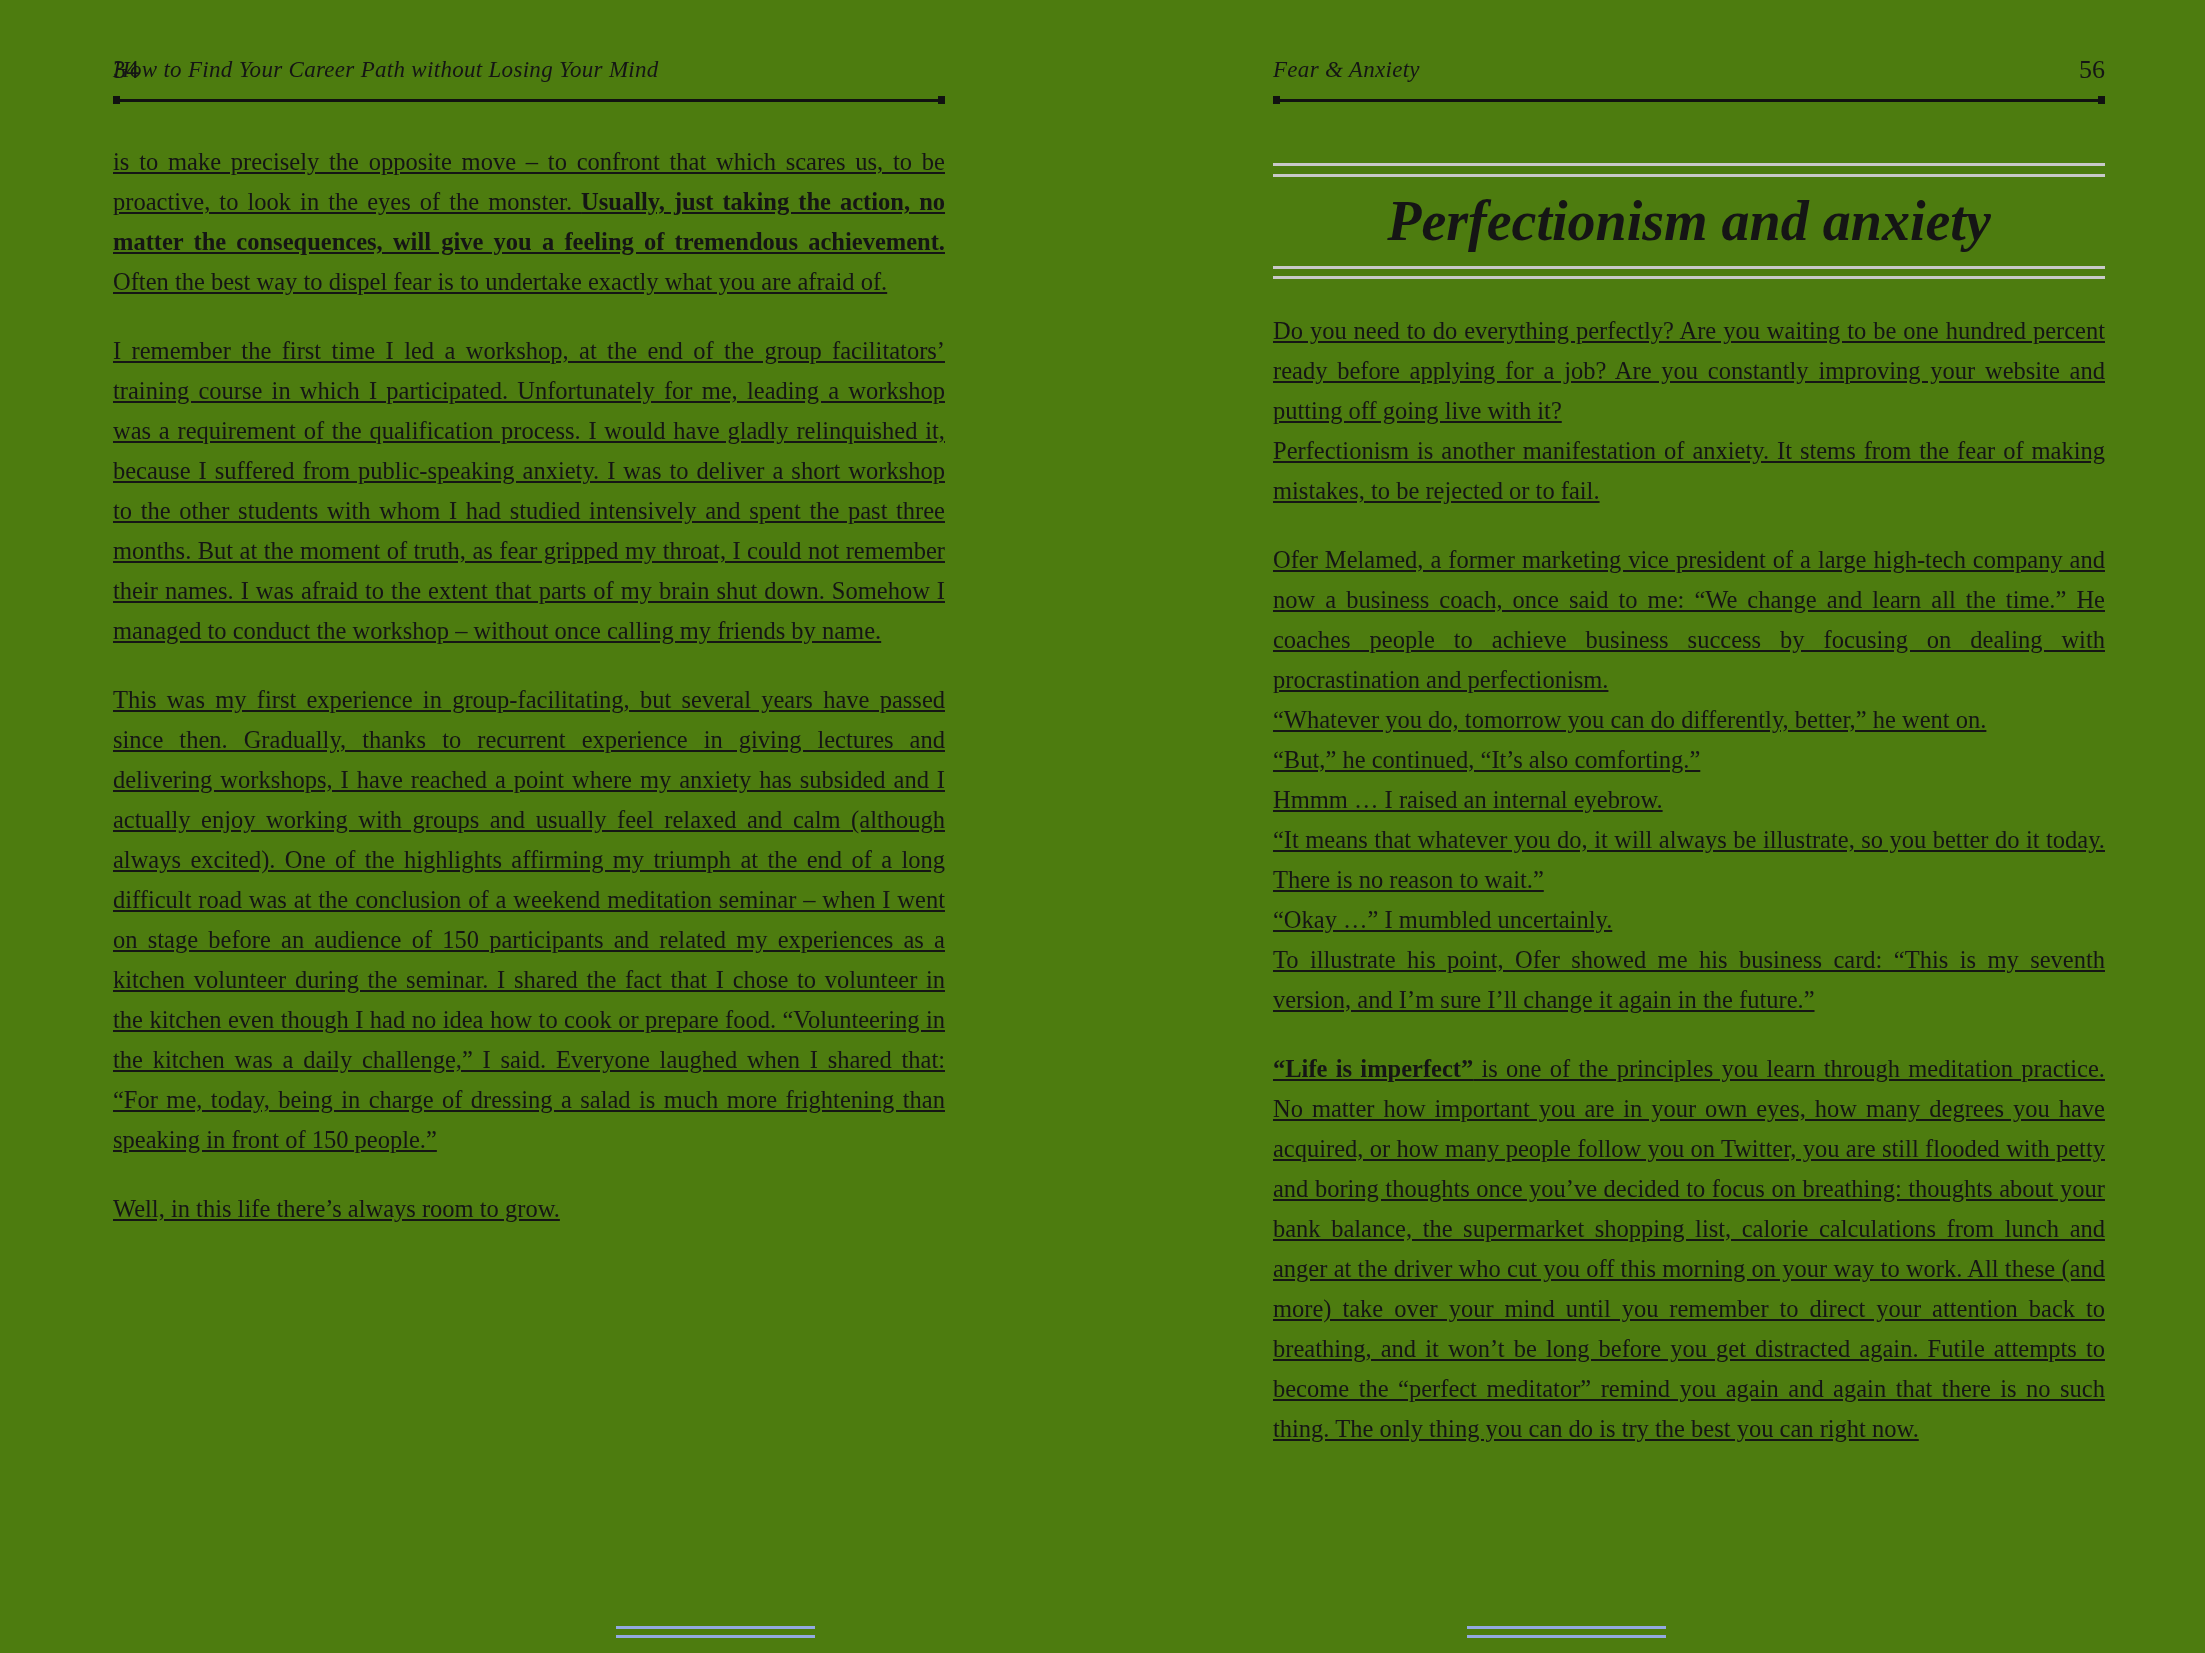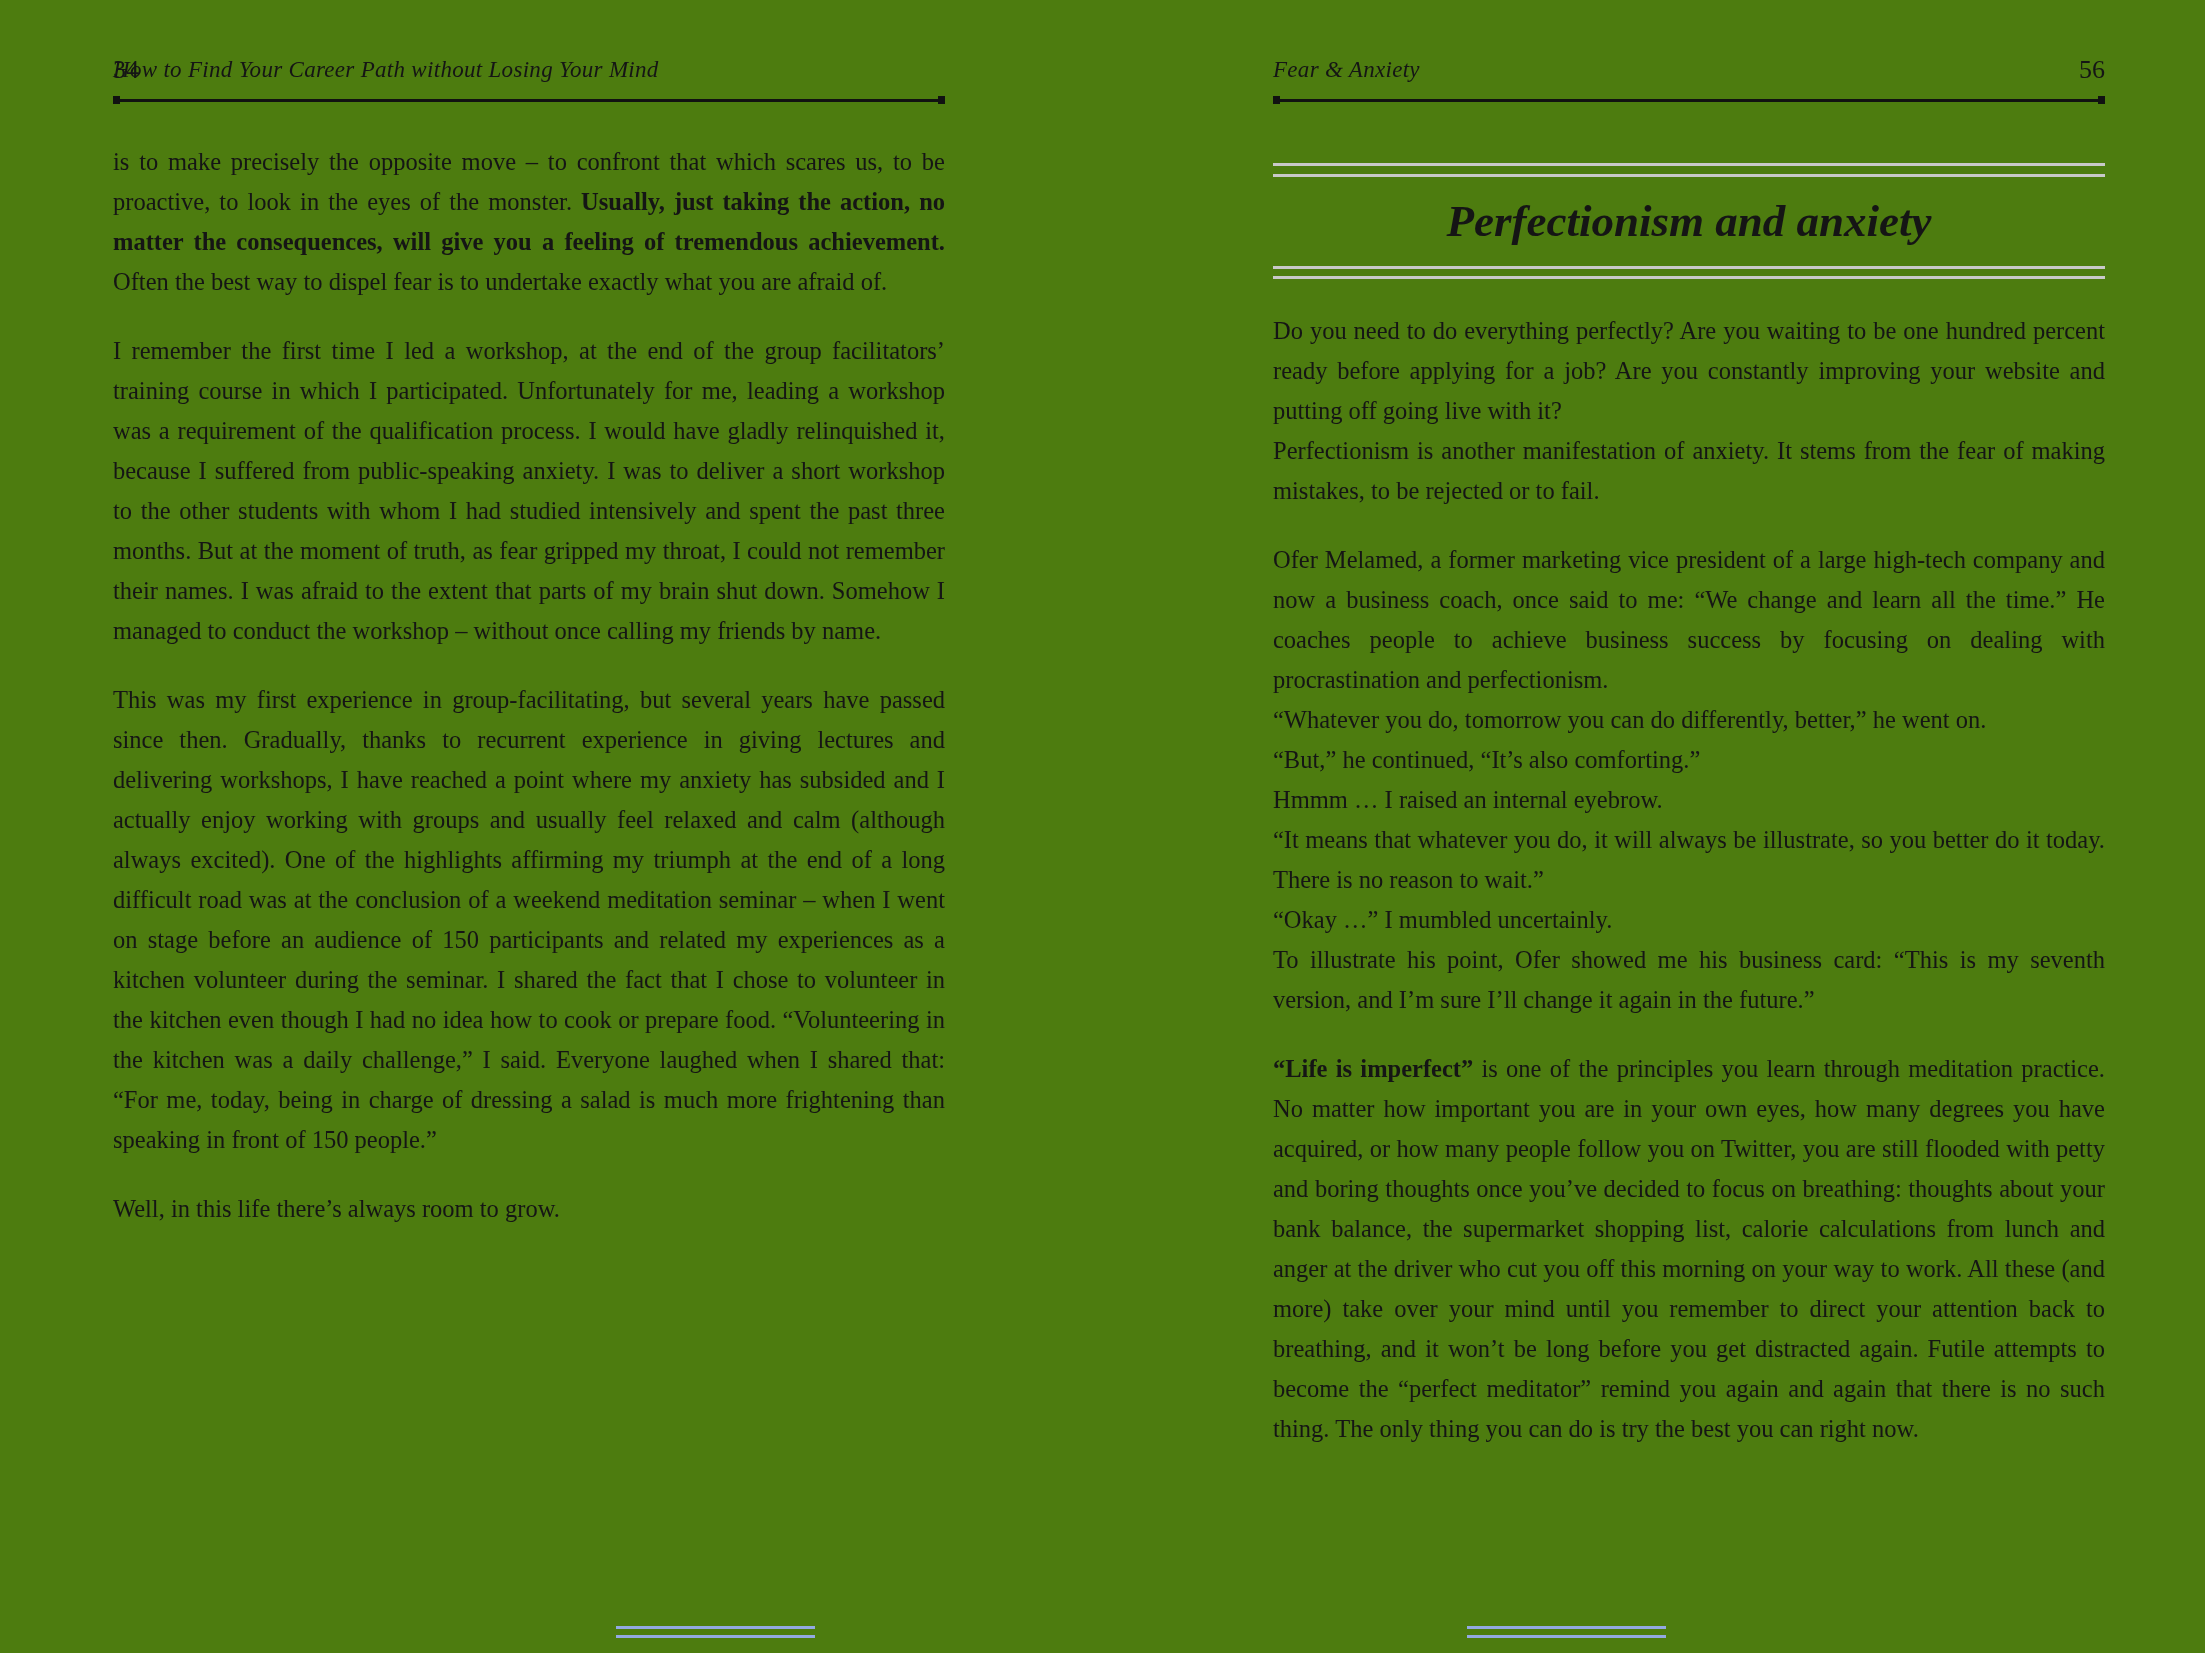--- a/index.html
+++ b/index.html
@@ -28,35 +28,36 @@
   .headrule { position:relative; height:8.6px; margin-top:9.8px; }
   .headrule .bar { position:absolute; left:0; right:0; top:3.1px; height:3.1px; background:var(--rule-black,#111); }
   .headrule .cap { position:absolute; top:0; width:6.7px; height:8.6px; background:var(--rule-black,#111); }
   .headrule .cap.l { left:0; }
   .headrule .cap.r { right:0; }
 
   .bodytext {
     margin-top:38px;
     font-size:24.5px; line-height:40px;
     text-align:justify;
+    text-decoration:underline;
   }
   .para { margin-top:29px; }
   .para:first-child { margin-top:0; }
   .chunk { }
   .b { font-weight:bold; }
 
   .sectionblock { margin-top:59px; }
   .dblrule {
     height:7.4px;
     border-top:3.7px solid var(--double-rule-gray,#c9c9c9);
     border-bottom:3.7px solid var(--double-rule-gray,#c9c9c9);
   }
   .section-heading {
     text-align:center;
-    font-size:45px; line-height:56px;
+    font-size:56px; line-height:56px;
     font-weight:bold; font-style:italic;
     margin:16px 0 17px 0;
   }
   .page.right .bodytext { margin-top:32px; }
 
   .ornament {
     position:absolute; top:1626px; height:6.1px; width:199px;
     border-top:3.7px solid var(--ornament-blue,#93a9e3);
     border-bottom:3.7px solid var(--ornament-blue,#93a9e3);
   }

